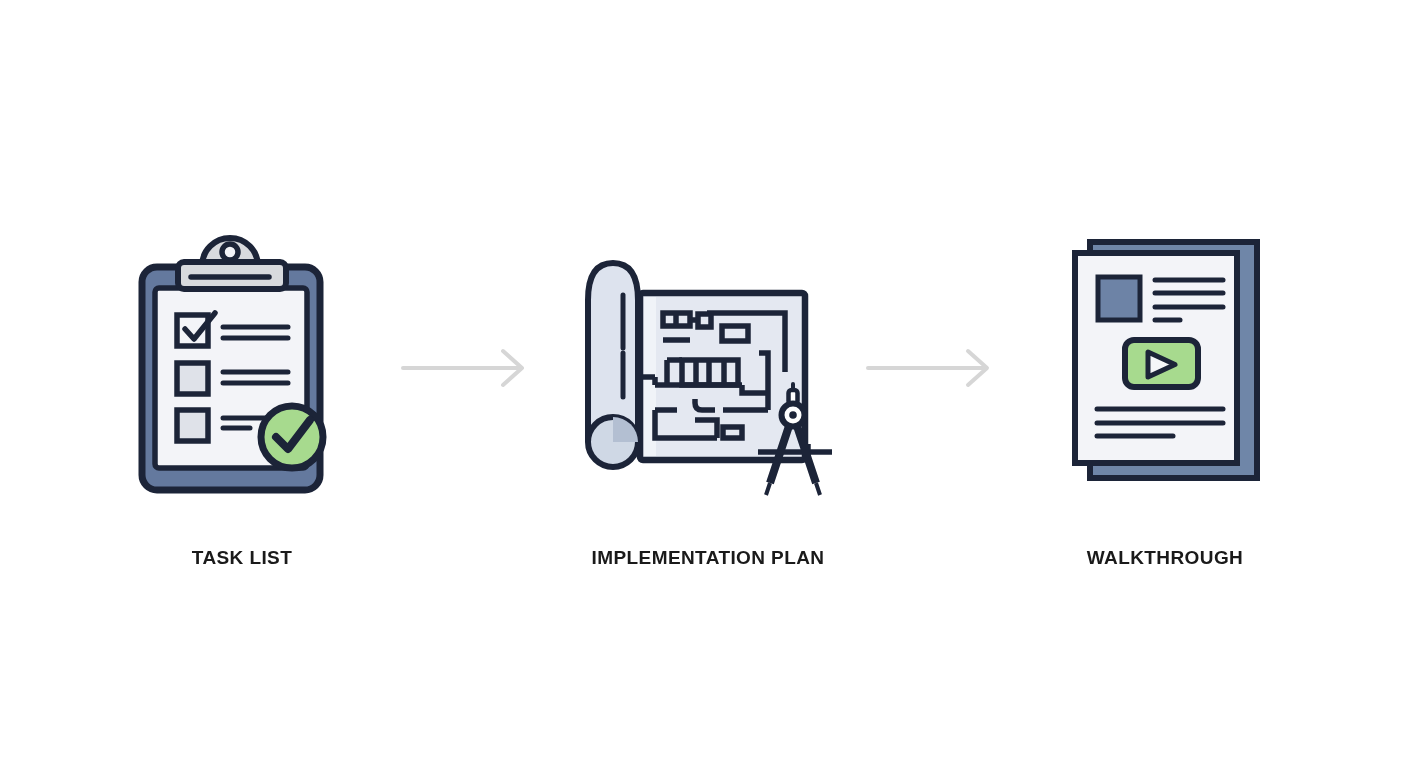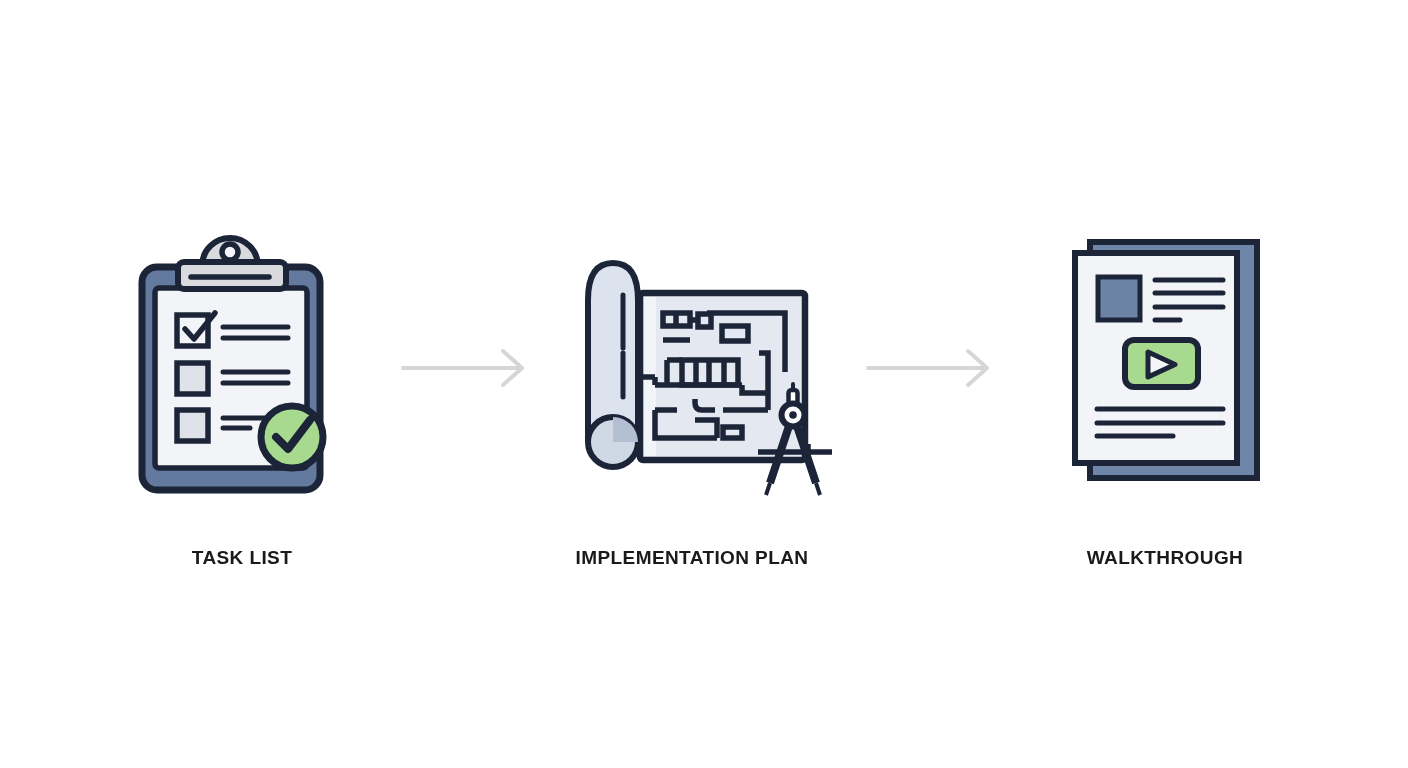--- a/index.html
+++ b/index.html
@@ -15,21 +15,21 @@
   #arrow-1         { left: 400px; top: 346px; width: 130px; height: 44px; }
   #arrow-2         { left: 865px; top: 346px; width: 130px; height: 44px; }
 
   .step-label {
     position: absolute; top: 541px;
     font-weight: 700; font-size: 19px; line-height: 34px;
     letter-spacing: 0.4px; color: var(--label-text, #1a1a1a);
     text-align: center; white-space: nowrap;
   }
   #label-1 { left: 92px;  width: 300px; }
-  #label-2 { left: 492px; width: 400px; }
+  #label-2 { left: 508px; width: 400px; }
   #label-3 { left: 1015px; width: 300px; }
 
   
   .ol   { stroke: var(--outline); }
   .noF  { fill: none; }
   .rnd  { stroke-linecap: round; stroke-linejoin: round; }
   .maze { fill: none; stroke: var(--outline); stroke-width: 5.5; stroke-linecap: butt; stroke-linejoin: miter; }
 </style>
 </head>
 <body>

